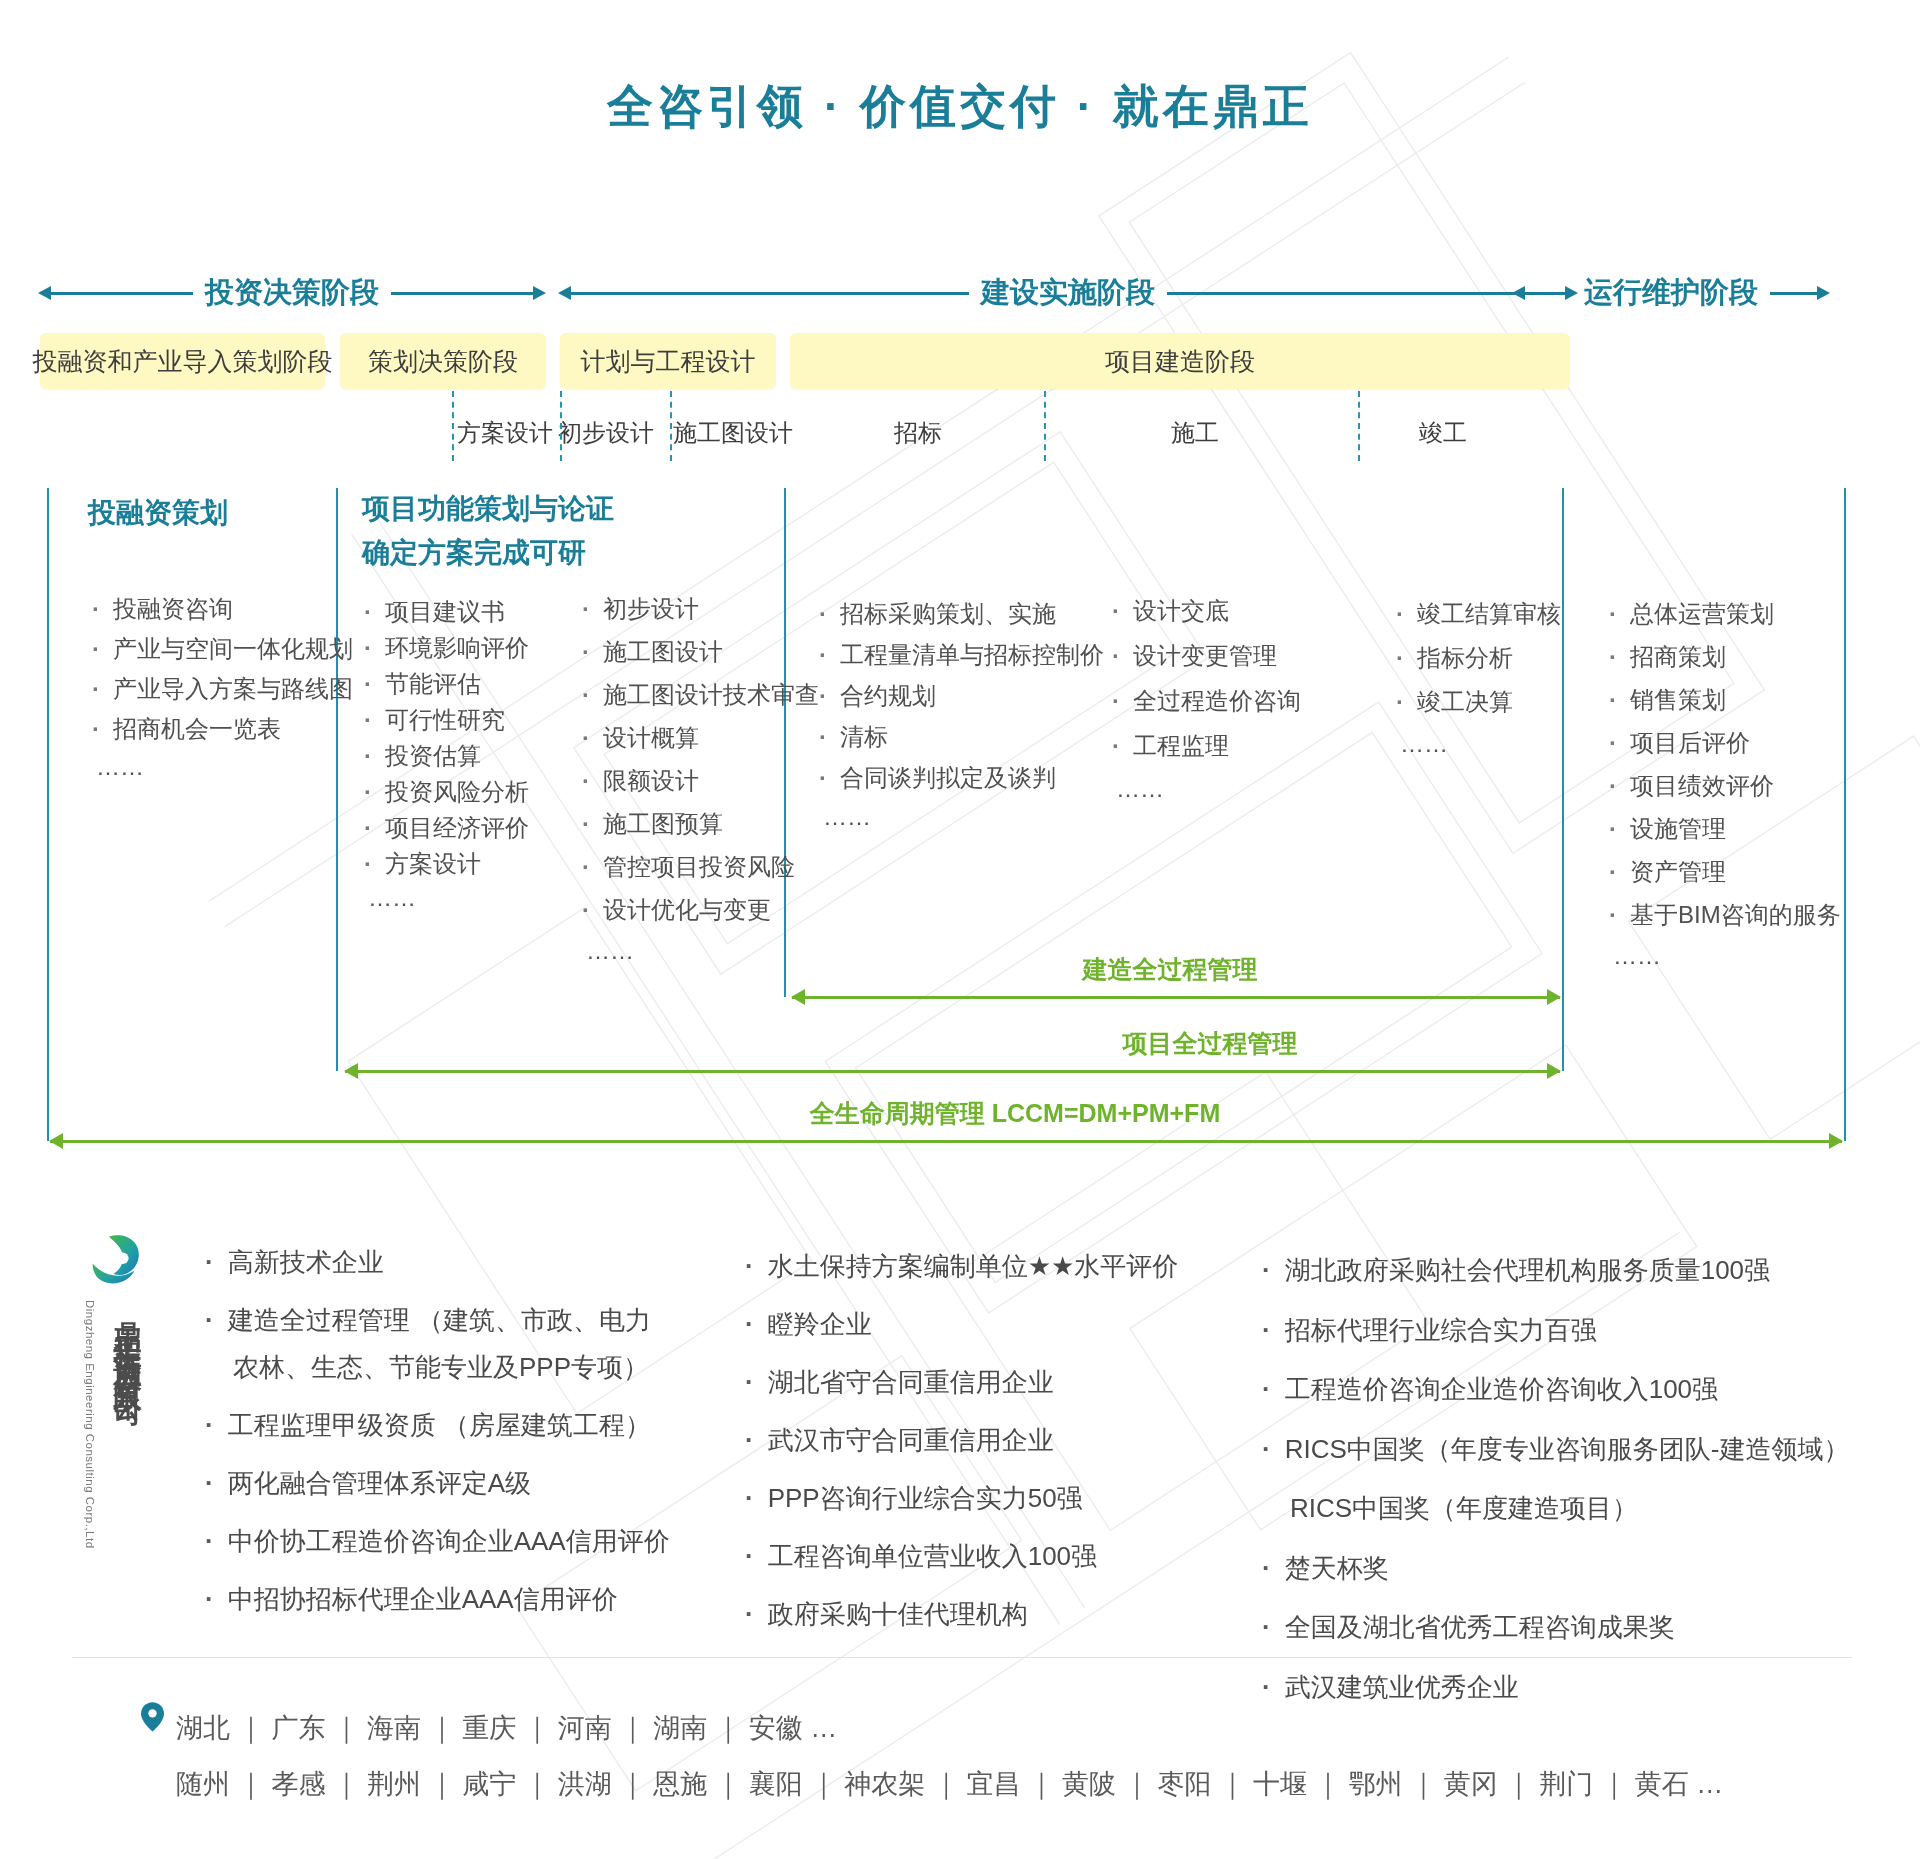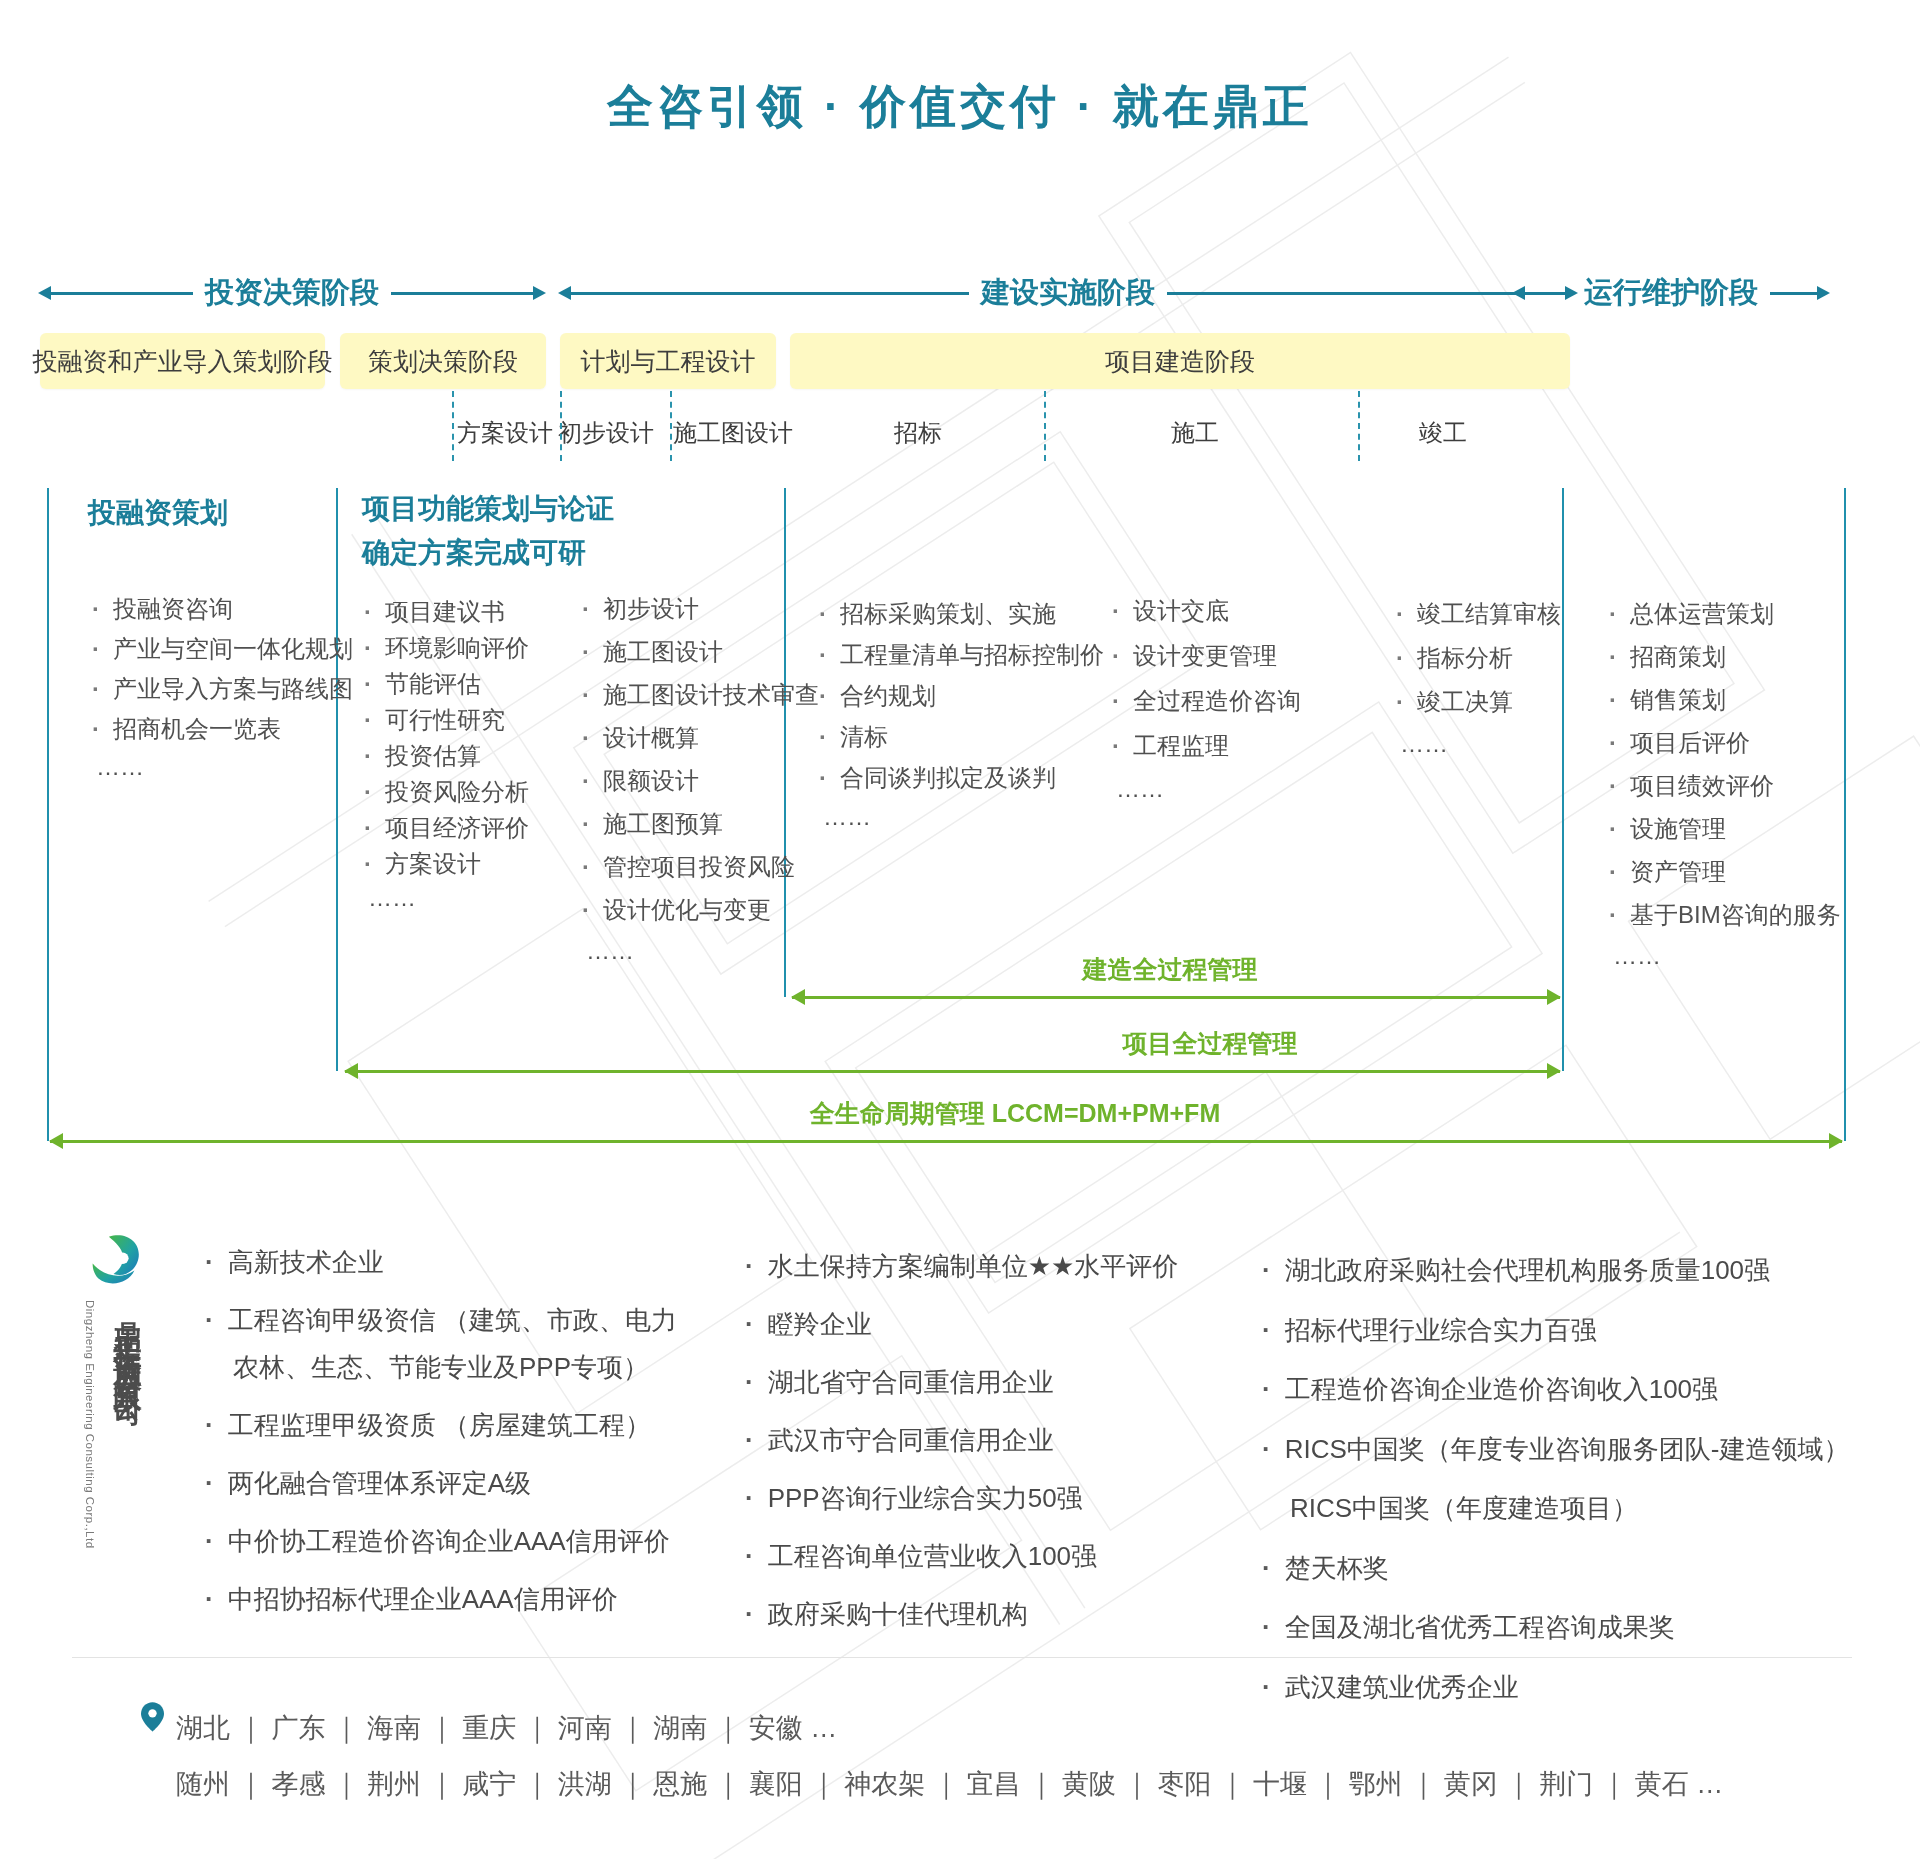--- a/index.html
+++ b/index.html
@@ -229,21 +229,21 @@
     </defs>
     <path d="M36 10 C66 0 92 20 87 47 C83 68 63 81 44 74 C56 66 62 54 60 42 C58 29 48 20 36 10 Z" fill="url(#lg)"></path>
     <circle cx="60" cy="47" r="10" fill="#ffffff"></circle>
     <path d="M8 56 C26 78 58 84 80 68 C70 90 38 98 18 82 C11 75 8 66 8 56 Z" fill="url(#lg)"></path>
   </svg>
   <div class="cn-name">鼎正工程咨询股份有限公司</div>
   <div class="en-name">Dingzheng Engineering Consulting Corp.,Ltd</div>
 
   <ul class="ach" style="left:205px;top:1245px;">
     <li>高新技术企业</li>
-    <li>工程咨询甲级资信 （建筑、市政、电力</li>
+    <li>建造全过程管理 （建筑、市政、电力</li>
     <li class="cont tight">农林、生态、节能专业及PPP专项）</li>
     <li>工程监理甲级资质 （房屋建筑工程）</li>
     <li>两化融合管理体系评定A级</li>
     <li>中价协工程造价咨询企业AAA信用评价</li>
     <li>中招协招标代理企业AAA信用评价</li>
   </ul>
 
   <ul class="ach" style="left:745px;top:1249px;">
     <li>水土保持方案编制单位★★水平评价</li>
     <li>瞪羚企业</li>

